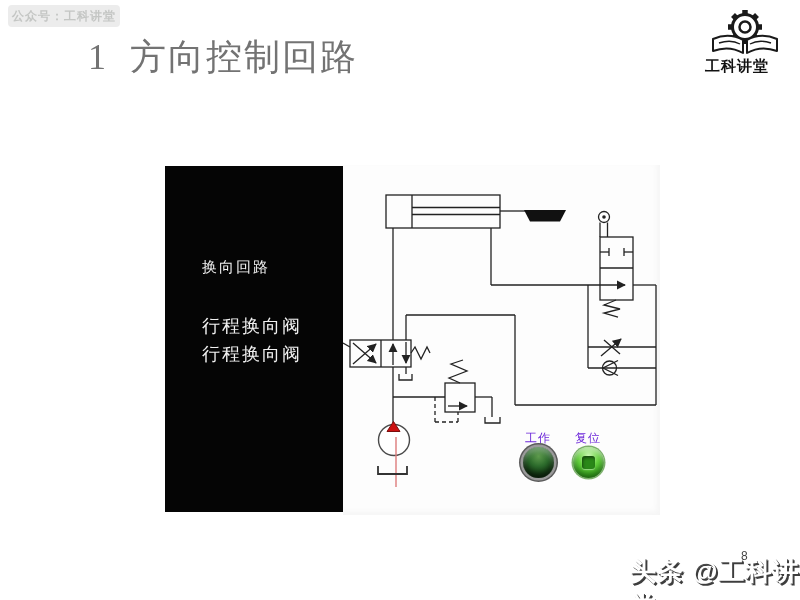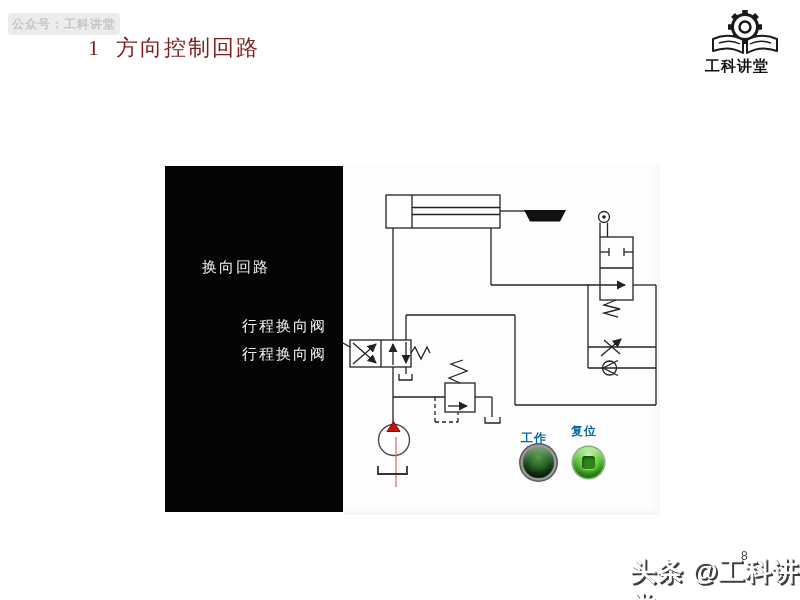--- a/index.html
+++ b/index.html
@@ -6,49 +6,49 @@
   body{
     width:800px;height:600px;position:relative;overflow:hidden;
     background:#ffffff;
     font-family:"Liberation Sans","DejaVu Sans",sans-serif;
   }
   
   .badge{
     position:absolute;left:8px;top:5px;width:112px;height:22px;
     background:#ececec;border-radius:4px;
     color:#c4c6c4;font-size:12px;font-weight:bold;
-    line-height:22px;text-align:center;letter-spacing:1px;margin-top:8px;
+    line-height:22px;text-align:center;letter-spacing:1px;
   }
   
   .title{
     position:absolute;left:88px;top:33px;
     font-family:"Liberation Serif","DejaVu Serif",serif;
-    font-size:22px;color:#7f1d1d;white-space:pre;letter-spacing:2px;text-align:right;
+    font-size:36px;color:#737373;white-space:pre;letter-spacing:2px;text-align:right;
   }
   
   .logo{position:absolute;left:705px;top:3px;width:80px;height:76px;text-align:left;}
   .logo-text{position:absolute;left:0;top:54px;width:80px;font-size:15px;font-weight:bold;color:#111;letter-spacing:1px;}
   
   .panel{
     position:absolute;left:165px;top:166px;width:178px;height:346px;
     background:#050505;color:#f0f0f0;
   }
   .panel-line1{position:absolute;left:37px;top:92px;font-size:15px;letter-spacing:2px;}
-  .panel-group{position:absolute;left:37px;top:146px;font-size:15px;letter-spacing:2px;line-height:28px;margin-left:40px;}
+  .panel-group{position:absolute;left:37px;top:146px;font-size:18px;letter-spacing:2px;line-height:28px;}
   
   .diagram{
     position:absolute;left:343px;top:165px;width:317px;height:350px;
     background:#fdfdfd;
     box-shadow:inset -3px -3px 6px rgba(0,0,0,0.035);
   }
   .diagram svg{position:absolute;left:0;top:0;}
   .ln{stroke:#222;stroke-width:1.3;fill:none;}
   .btn-label{
-    position:absolute;width:34px;
-    font-size:12px;font-weight:bold;color:#0369a1;letter-spacing:1px;
+    position:absolute;width:34px;text-align:center;
+    font-size:12px;font-weight:normal;color:#6d28d9;letter-spacing:1px;
   }
   .sim-btn{position:absolute;width:31px;height:31px;border-radius:50%;}
   .btn-work{
     background:radial-gradient(circle at 50% 30%, #5d9a4c 0%, #2c6b2c 38%, #154015 70%, #0b230b 100%);
     box-shadow:0 0 0 2.5px #9a9a9a, 0 0 0 4px #5a5a5a, inset 0 -5px 6px rgba(0,0,0,.55), inset 0 4px 5px rgba(255,255,255,.35);
   }
   .btn-reset{
     background:radial-gradient(circle at 50% 28%, #c9f5b2 0%, #66d23e 40%, #33a31c 75%, #1e6f0e 100%);
     box-shadow:0 0 0 1.5px #7bb06a, inset 0 -4px 6px rgba(0,0,0,.35), inset 0 3px 4px rgba(255,255,255,.55);
   }
@@ -191,20 +191,20 @@
     <g>
       <circle cx="394" cy="440" r="15.5" fill="#fff" stroke="#4a4a4a" stroke-width="1.4"></circle>
       <polygon points="393.5,421.5 387,431.5 400,431.5" fill="#cc1111" stroke="#7a0d0d" stroke-width="1"></polygon>
       <line x1="396" y1="437" x2="396" y2="487" stroke="#dd7b7b" stroke-width="1.4"></line>
     </g>
     <polyline points="378,466 378,474 407,474 407,466" fill="none" stroke="#333" stroke-width="1.8"></polyline>
   </svg>
 
   <div class="btn-label" style="left:178px;top:265px;">工作</div>
   <div class="sim-btn btn-work" style="left:180px;top:282px;"></div>
-  <div class="btn-label" style="left:228px;top:258px;">复位</div>
+  <div class="btn-label" style="left:228px;top:265px;">复位</div>
   <div class="sim-btn btn-reset" style="left:230px;top:282px;">
     <div class="inner-square"></div>
   </div>
 </div>
 
 <div class="page-number">8</div>
 <div class="watermark">头条 @工科讲堂</div>
 
 </body></html>

